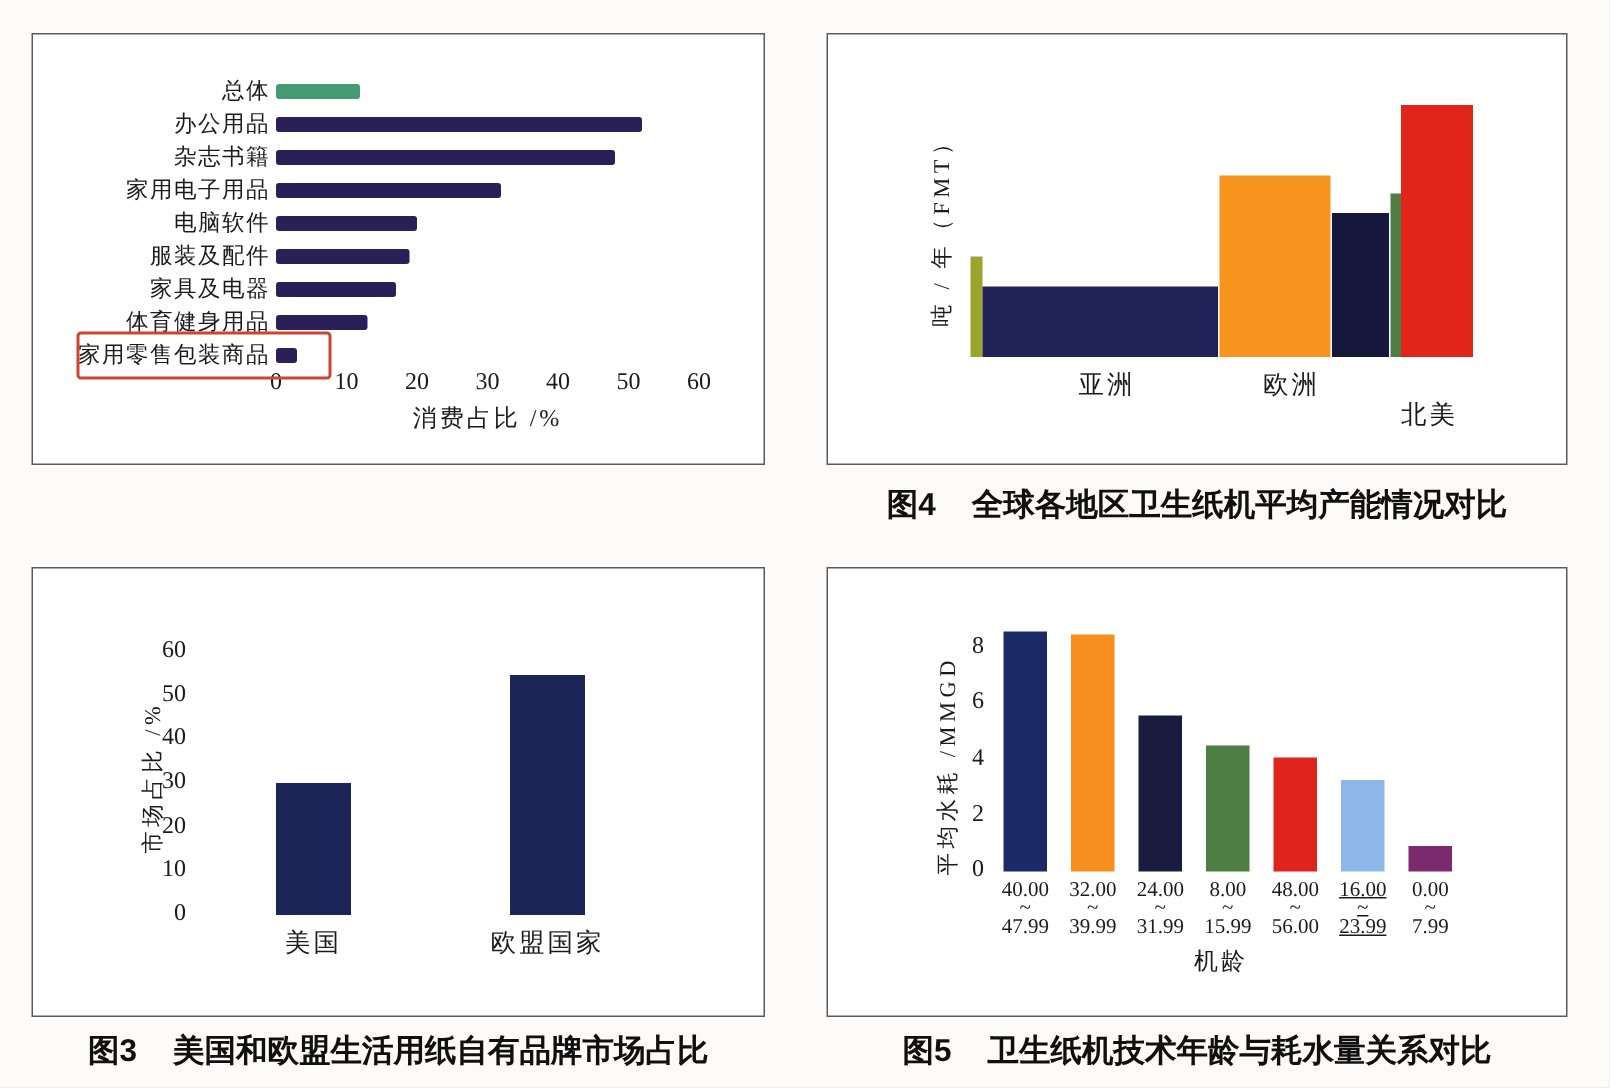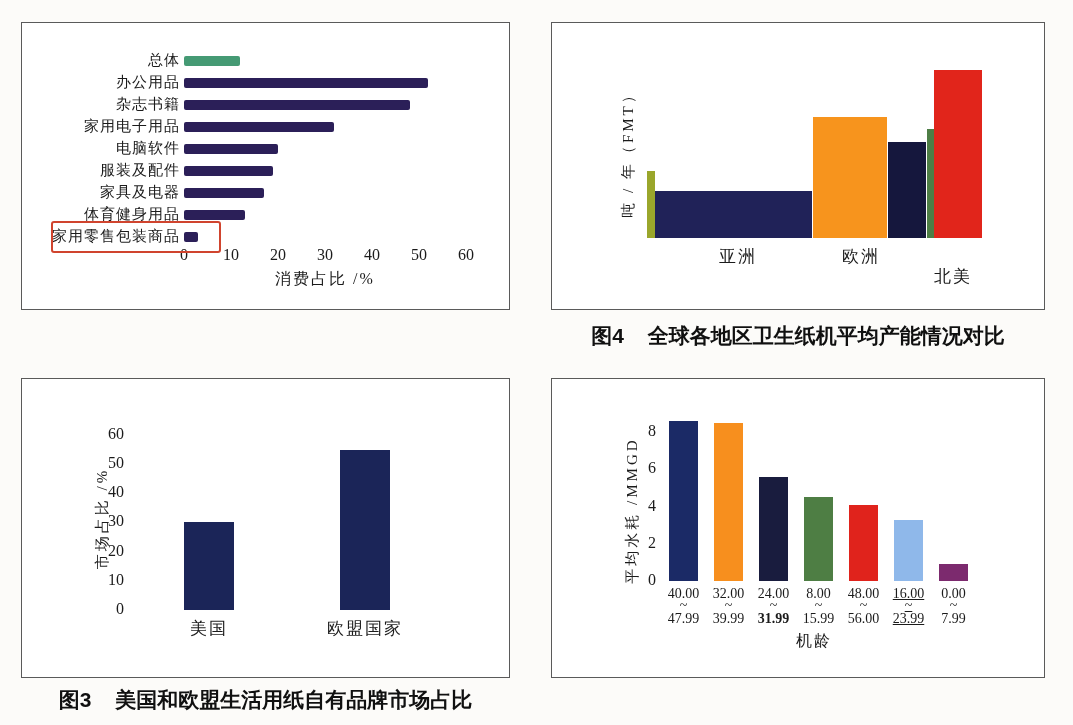--- a/index.html
+++ b/index.html
@@ -106,21 +106,21 @@
         <div class="abs" style="left: 162px; top: 44px; width: 29px; height: 158px; background: rgb(247, 143, 30);"></div>
         <div class="abs g5-xtick" style="left: 151.5px; top: 208px; width: 50px;">
           <div class="abs" style="position: static;">32.00</div>
           <div class="abs" style="position: static; height: 11px; line-height: 9px;">~</div>
           <div class="abs" style="position: static;">39.99</div>
         </div>
         <div class="abs" style="left: 207px; top: 98px; width: 29px; height: 104px; background: rgb(25, 28, 62);"></div>
         <div class="abs g5-xtick" style="left: 196.5px; top: 208px; width: 50px;">
           <div class="abs" style="position: static;">24.00</div>
           <div class="abs" style="position: static; height: 11px; line-height: 9px;">~</div>
-          <div class="abs" style="position: static; font-weight: bold;">31.99</div>
+          <div class="abs" style="position: static;">31.99</div>
         </div>
         <div class="abs" style="left: 252px; top: 118px; width: 29px; height: 84px; background: rgb(78, 126, 68);"></div>
         <div class="abs g5-xtick" style="left: 241.5px; top: 208px; width: 50px;">
           <div class="abs" style="position: static;">8.00</div>
           <div class="abs" style="position: static; height: 11px; line-height: 9px;">~</div>
           <div class="abs" style="position: static;">15.99</div>
         </div>
         <div class="abs" style="left: 297px; top: 126px; width: 29px; height: 76px; background: rgb(224, 35, 28);"></div>
         <div class="abs g5-xtick" style="left: 286.5px; top: 208px; width: 50px;">
           <div class="abs" style="position: static;">48.00</div>
@@ -141,14 +141,17 @@
         </div>
         <div class="abs tick-r" style="left: 72px; top: 192px; width: 32px;">0</div>
         <div class="abs tick-r" style="left: 72px; top: 154.8px; width: 32px;">2</div>
         <div class="abs tick-r" style="left: 72px; top: 117.6px; width: 32px;">4</div>
         <div class="abs tick-r" style="left: 72px; top: 80.4px; width: 32px;">6</div>
         <div class="abs tick-r" style="left: 72px; top: 43.2px; width: 32px;">8</div>
         <div class="abs xlabel" style="left: 232px; top: 252px; width: 60px;">机龄</div>
         <div class="abs ylabel" style="left: -20px; top: 122px; width: 200px;">平均水耗 /MMGD</div>
       </div>
   </div>
+  <div class="caption" style="left:551px;top:686px;width:494px">
+    <span class="cap-num">图5</span><span>卫生纸机技术年龄与耗水量关系对比</span>
+  </div>
 
 </div>
 
 </body></html>

